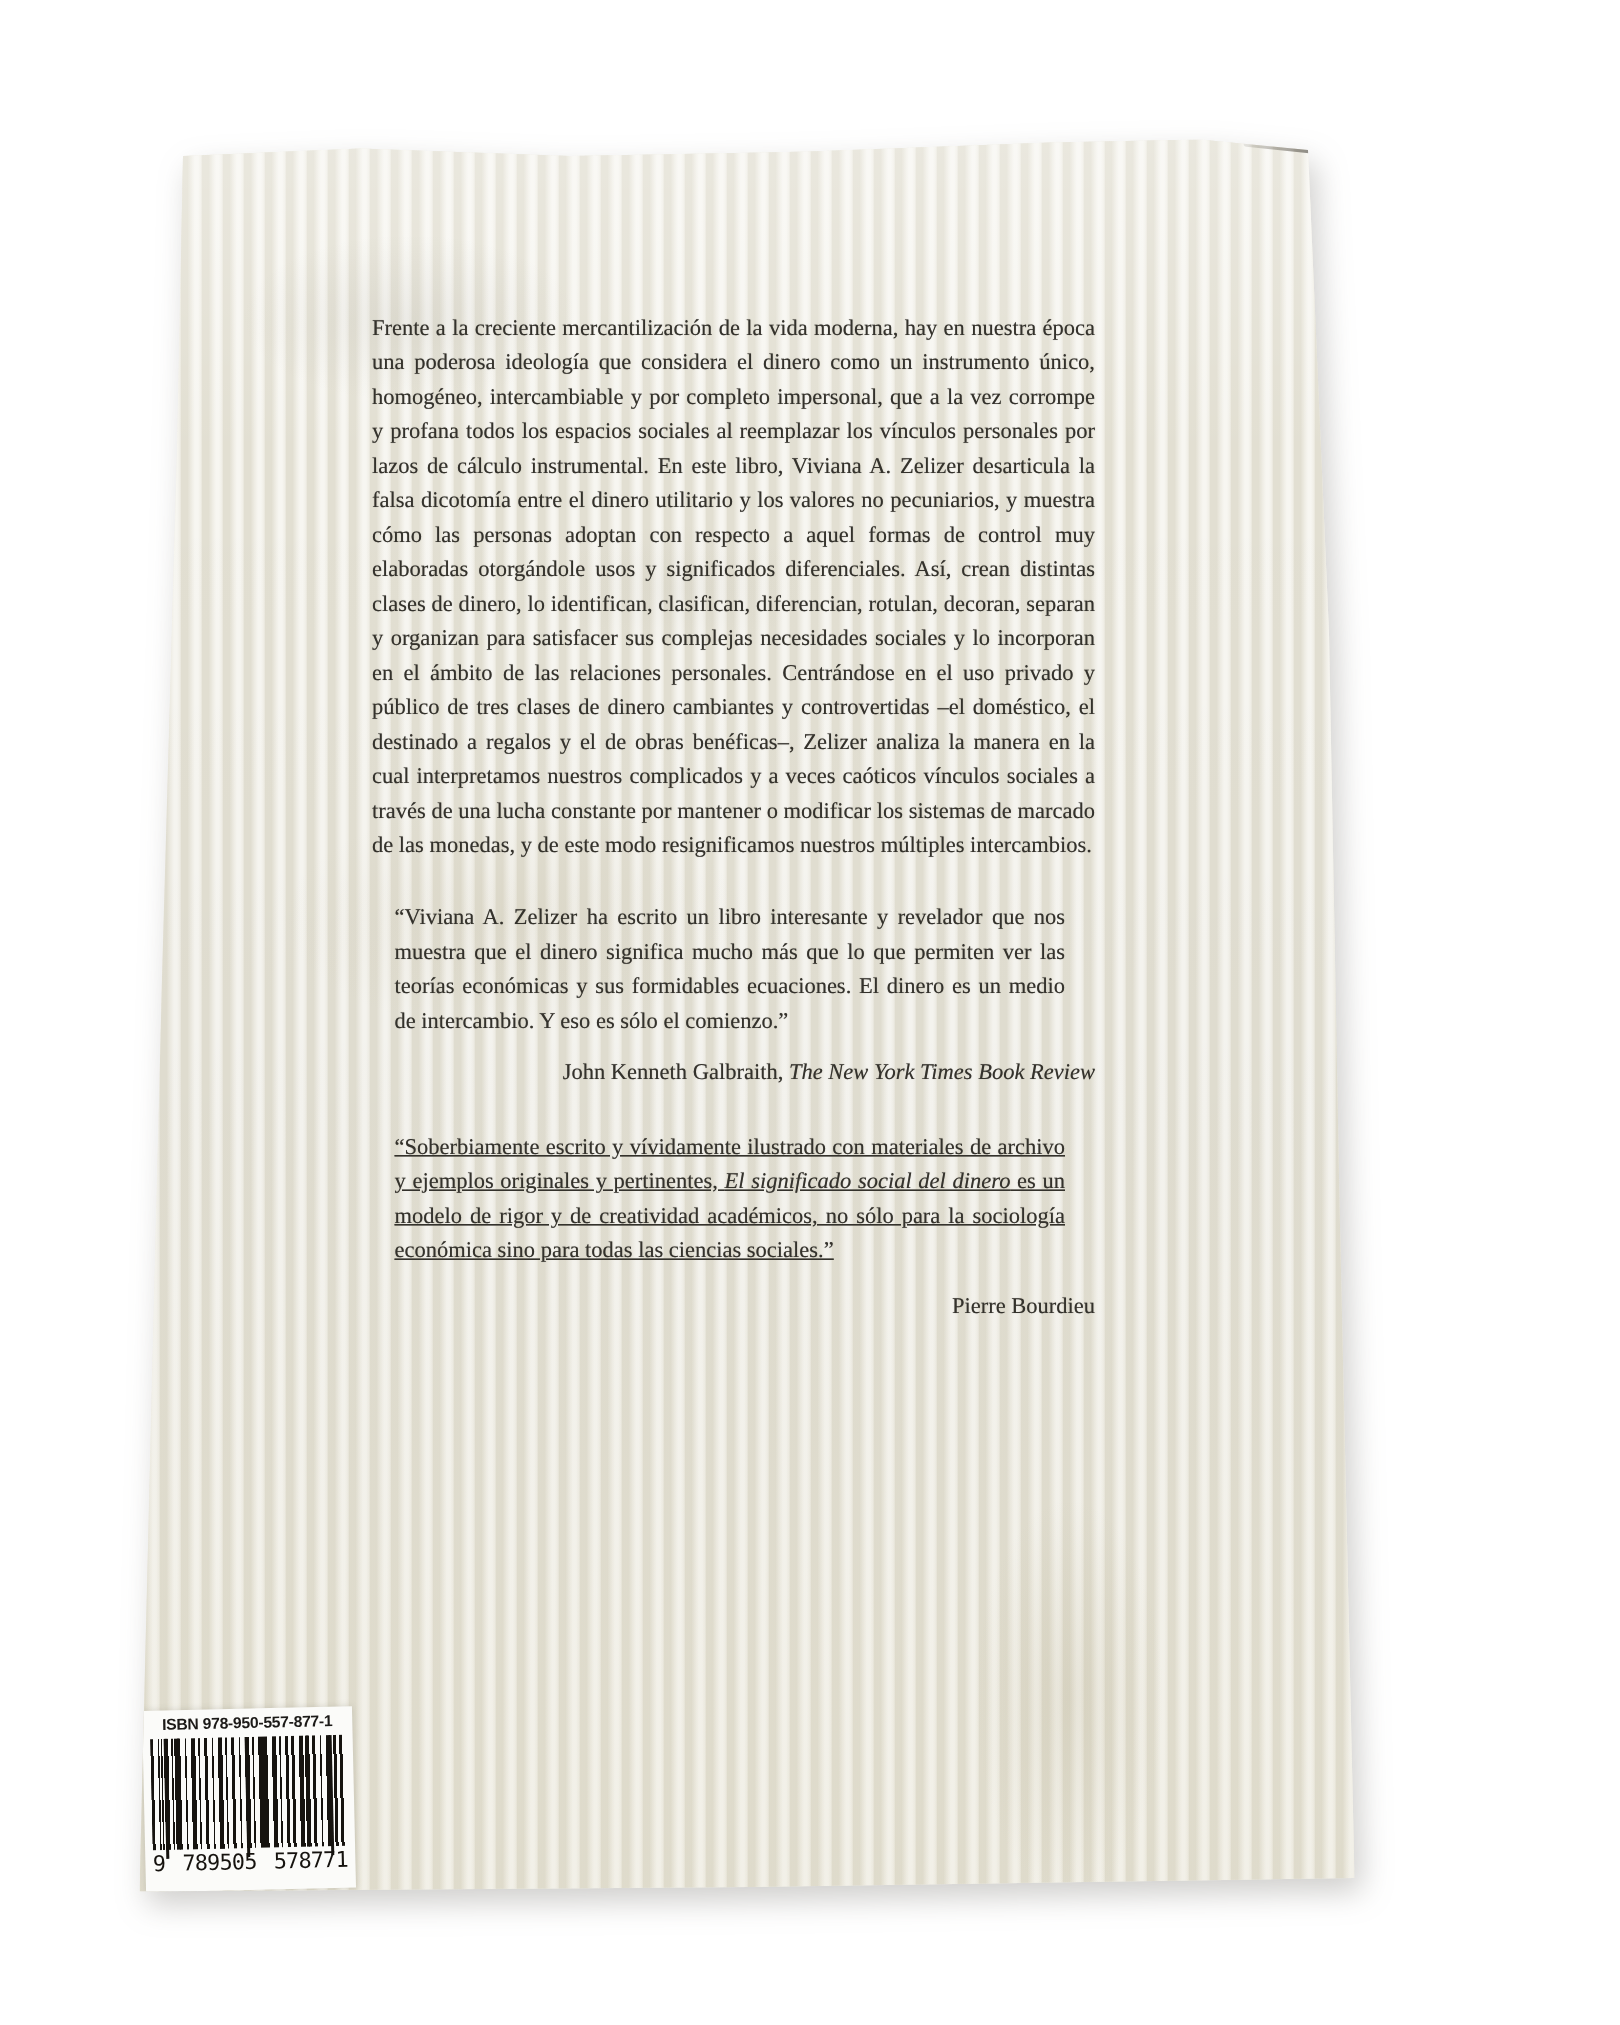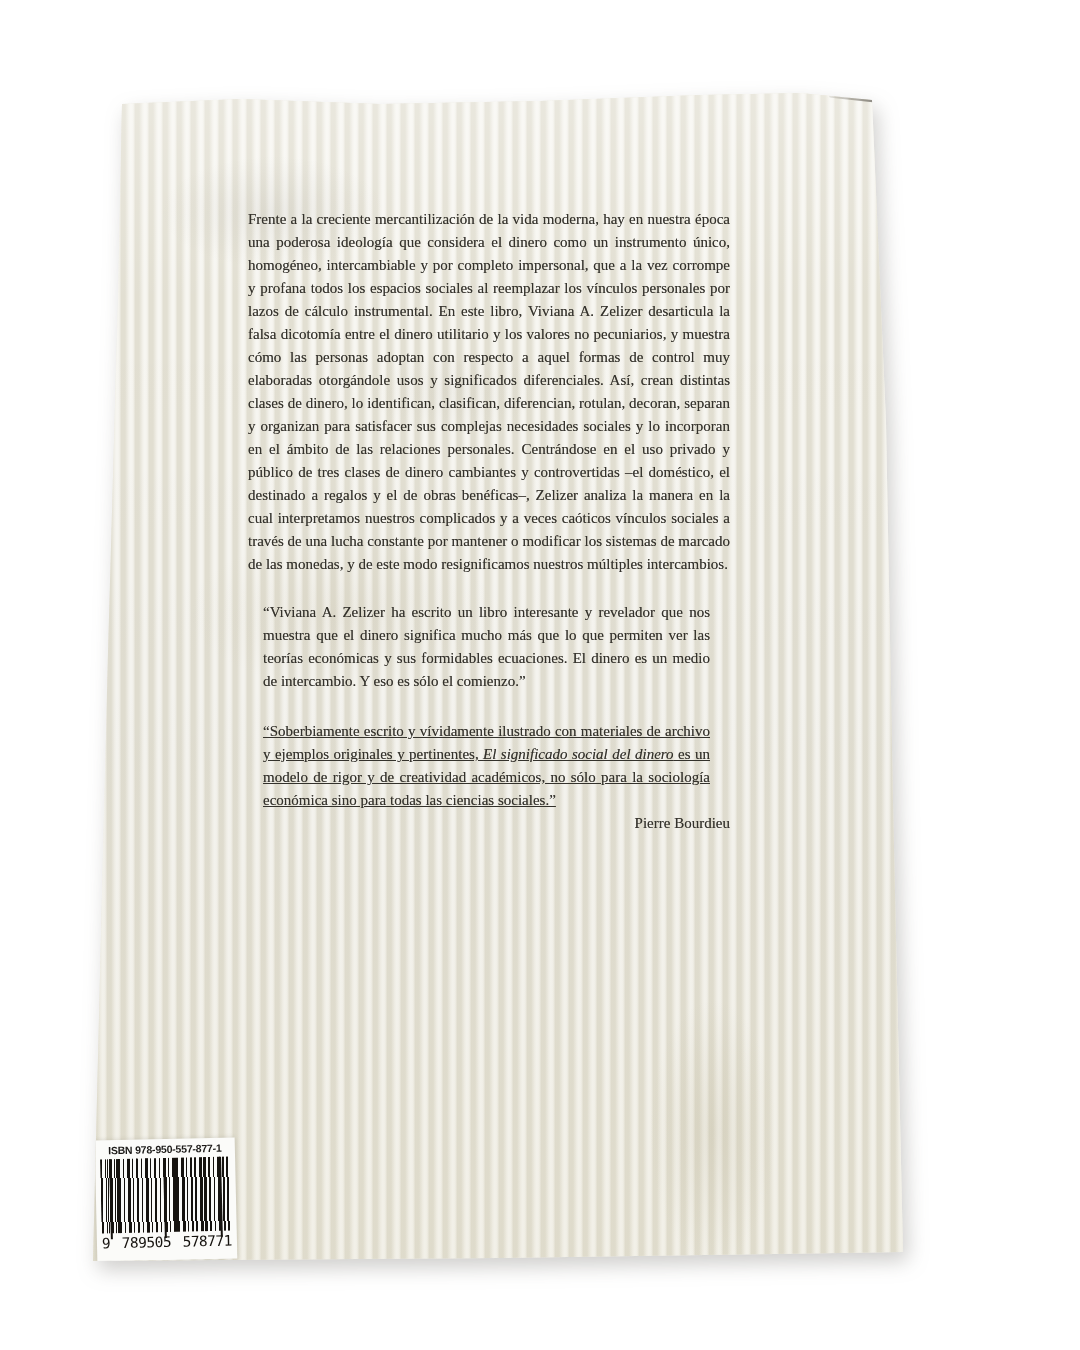--- a/index.html
+++ b/index.html
@@ -60,21 +60,21 @@
   .blurb{text-align:justify;}
   .quote{
     margin-left:15px;width:447px;text-align:justify;
   }
   .q1{margin-top:25px;}
   .q2{margin-top:27px;text-decoration:underline;}
   .attrib{
     margin-left:35px;width:447px;text-align:right;
   }
   .a1{margin-top:11px;}
-  .a2{}
+  .a2{margin-top:14px;}
   .it{font-style:italic;}
   .isbn-label{
     position:absolute;left:3px;top:1047px;width:140px;height:121px;
     background:var(--label-bg);
     transform:rotate(-1.3deg);
     padding:3px 5px 2px 5px;
     box-shadow:0 0 4px rgba(120,115,100,.25);
   }
   .isbn-text{
     font-family:"Liberation Sans","DejaVu Sans",sans-serif;
@@ -107,20 +107,21 @@
 
 <div class="book-wrap">
   <div class="book">
     <div class="sheen"></div>
     <div class="corner-crease"></div>
 
     <div class="text-col">
       <p class="blurb">Frente a la creciente mercantilización de la vida moderna, hay en nuestra época una poderosa ideología que considera el dinero como un instrumento único, homogéneo, intercambiable y por completo impersonal, que a la vez corrompe y profana todos los espacios sociales al reemplazar los vínculos personales por lazos de cálculo instrumental. En este libro, Viviana A. Zelizer desarticula la falsa dicotomía entre el dinero utilitario y los valores no pecuniarios, y muestra cómo las personas adoptan con respecto a aquel formas de control muy elaboradas otorgándole usos y significados diferenciales. Así, crean distintas clases de dinero, lo identifican, clasifican, diferencian, rotulan, decoran, separan y organizan para satisfacer sus complejas necesidades sociales y lo incorporan en el ámbito de las relaciones personales. Centrándose en el uso privado y público de tres clases de dinero cambiantes y controvertidas –el doméstico, el destinado a regalos y el de obras benéficas–, Zelizer analiza la manera en la cual interpretamos nuestros complicados y a veces caóticos vínculos sociales a través de una lucha constante por mantener o modificar los sistemas de marcado de las monedas, y de este modo resignificamos nuestros múltiples intercambios.</p>
 
       <p class="quote q1"><span>“Viviana A. Zelizer ha escrito un libro interesante y revelador que nos muestra que el dinero significa mucho más que lo que permiten ver las teorías económicas y sus formidables ecuaciones. El dinero es un medio de intercambio. Y eso es sólo el comienzo.”</span></p>
+      <p class="attrib a1"><span>John Kenneth Galbraith, </span><span class="it">The New York Times Book Review</span></p>
 
       <p class="quote q2"><span>“Soberbiamente escrito y vívidamente ilustrado con materiales de archivo y ejemplos originales y pertinentes, </span><span class="it">El significado social del dinero</span><span> es un modelo de rigor y de creatividad académicos, no sólo para la sociología económica sino para todas las ciencias sociales.”</span></p>
       <p class="attrib a2">Pierre Bourdieu</p>
     </div>
 
     <div class="isbn-label">
       <div class="isbn-text">ISBN 978-950-557-877-1</div>
       <div class="barcode">
         <div class="bars"></div>
         <div class="guard g1"></div>

